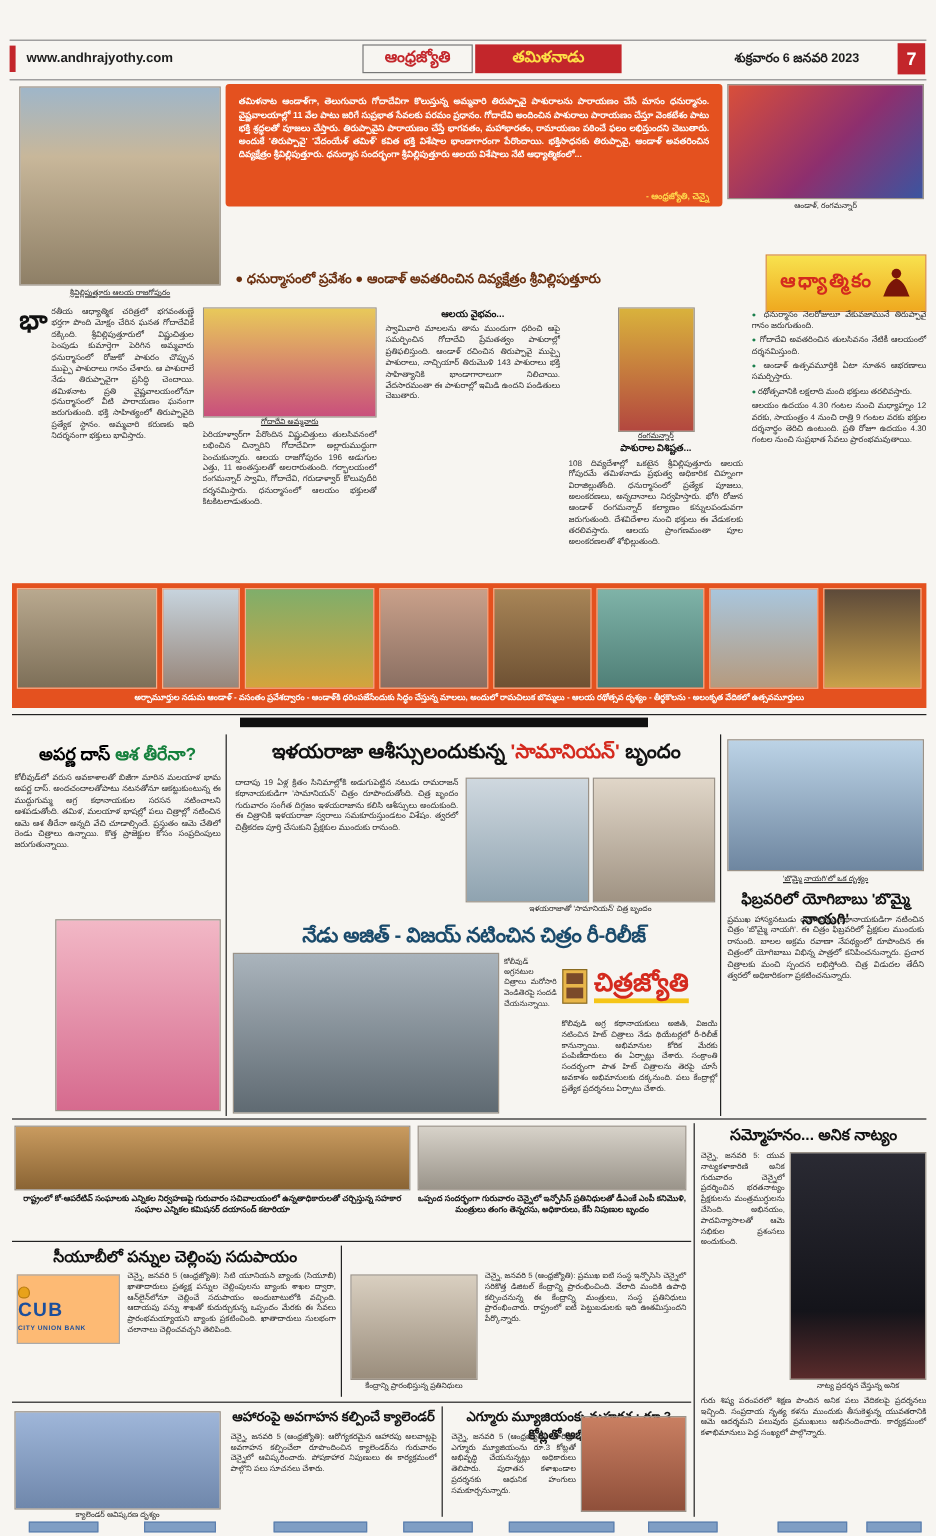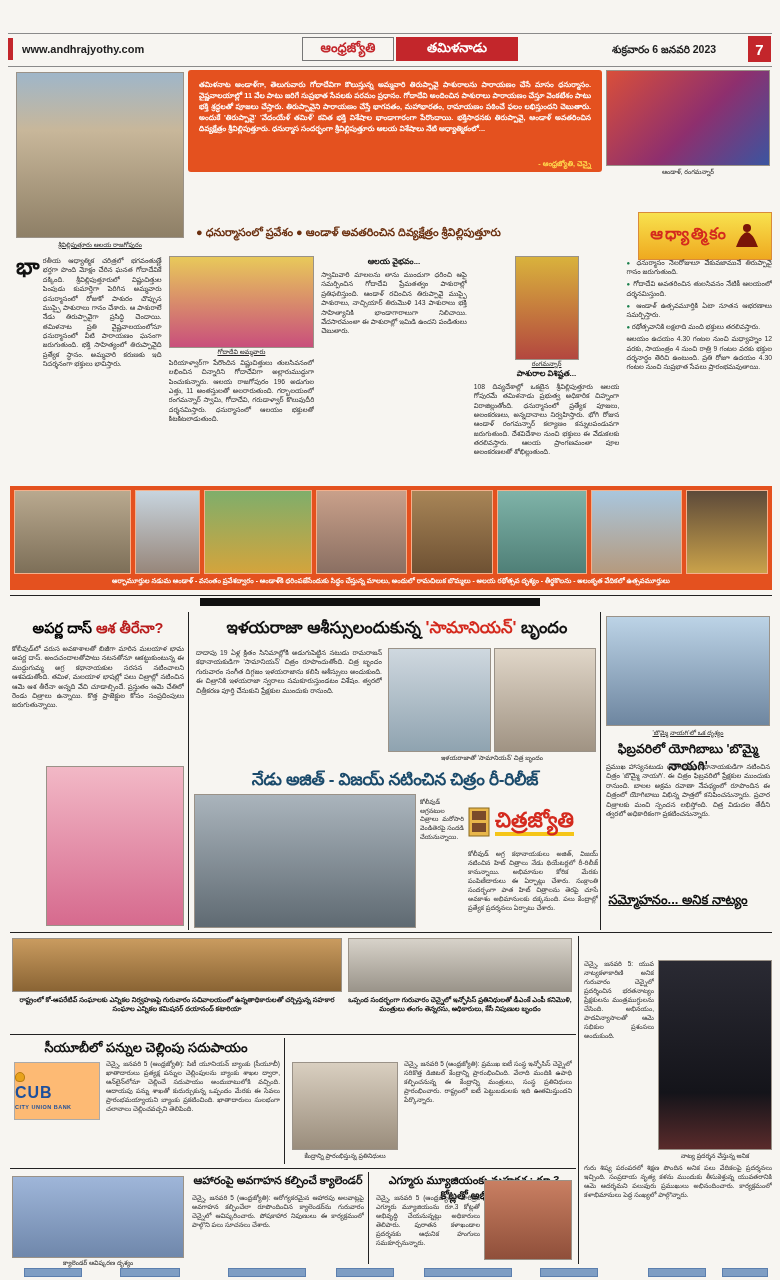--- a/index.html
+++ b/index.html
@@ -8,21 +8,21 @@
   .abs{position:absolute;}
   .hairline{background:#8a8a8a;height:1px;}
   .vrule{background:#222;width:1px;}
   .hrule{background:#222;height:1px;}
   .ph{border:1px solid #9a9288;}
   .cap{font-size:6.3px;color:#222;text-align:center;line-height:1.25;}
   .capu{text-decoration:underline;}
   .body-txt{font-size:6.8px;line-height:1.38;color:#2a2a2a;text-align:justify;overflow:hidden;}
   .header-url{font-size:11px;font-weight:bold;color:#1d1d1d;}
   .brand-box{border:1px solid #777;color:#c3262b;font-weight:bold;font-size:13px;display:flex;align-items:center;justify-content:center;}
-  .edition-box{background:#c3262b;color:#ffffff;font-weight:bold;font-size:13px;display:flex;align-items:center;justify-content:center;}
+  .edition-box{background:#c3262b;color:#fde047;font-weight:bold;font-size:13px;display:flex;align-items:center;justify-content:center;}
   .date-txt{font-size:10.5px;font-weight:bold;color:#1d1d1d;}
   .pageno-box{background:#c3262b;color:#fff;font-weight:bold;font-size:15px;display:flex;align-items:center;justify-content:center;}
   .lead-box{background:#e4511f;border-radius:3px;padding:9px 11px 6px 11px;}
   .lead-txt{color:#fff;font-size:7.4px;line-height:1.5;text-align:justify;font-weight:bold;}
   .lead-attr{color:#ffd94d;font-size:7.2px;font-weight:bold;text-align:right;margin-top:2px;}
   .main-head{white-space:nowrap;font-weight:bold;font-size:33px;letter-spacing:-0.5px;}
   .hl-green{color:#1fa24a;}
   .hl-orange{color:#f0791d;}
   .bullet-line{font-size:11px;font-weight:bold;color:#6b3010;}
   .badge{background:linear-gradient(180deg,#f8e24e,#efa91f);border:1px solid #d98b3a;display:flex;align-items:center;justify-content:center;gap:6px;}
@@ -32,21 +32,21 @@
   .dropcap{float:left;font-size:22px;font-weight:bold;color:#111;line-height:0.9;margin:1px 3px 0 0;}
   .subhead{font-size:8px;font-weight:bold;text-align:center;color:#111;margin:1px 0 2px 0;}
   .hl-list{margin:2px 0 0 0;padding:0;list-style:none;}
   .hl-list li{font-size:6.8px;line-height:1.35;color:#2a2a2a;text-align:justify;margin-bottom:3px;}
   .hl-list li::before{content:"● ";color:#1b7f4d;font-size:6px;}
   .strip{background:#e4511f;padding:4px;display:flex;flex-direction:column;}
   .strip-row{display:flex;gap:4px;flex:1;}
   .strip-row .ph{border:1px solid #f4b08c;}
   .strip-cap{color:#fff;font-size:6.8px;font-weight:bold;text-align:center;margin-top:3px;}
   .cin-head{font-weight:bold;font-size:14.5px;text-align:center;}
-  .cin-head .red{color:#b91c1c;text-align:right;}
+  .cin-head .red{color:#15803d;text-align:right;}
   .sam-head{font-weight:bold;font-size:16.5px;color:#111;}
   .sam-head .red{color:#d42a1e;}
   .rerel-head{font-weight:bold;font-size:17px;color:#1a4a6b;text-align:center;letter-spacing:-0.3px;}
   .bommai-head{font-weight:bold;font-size:12.5px;color:#111;text-align:center;}
   .logo-chitra{color:#d42a1e;font-weight:bold;font-size:21px;border-bottom:4px solid #f5c518;line-height:1.15;}
   .bot-head{font-weight:bold;font-size:13px;color:#111;text-align:center;}
   .bot-head-sm{font-weight:bold;font-size:11px;color:#111;}
   .bold-cap{font-size:6.8px;font-weight:bold;color:#111;text-align:center;line-height:1.35;}
   .cub-logo{border:1px solid #aaa;background:#fdba74;display:flex;flex-direction:column;justify-content:center;gap:2px;}
   .cub-abbr{color:#1c4f9c;font-weight:bold;font-size:16px;letter-spacing:1px;}
@@ -172,21 +172,21 @@
   <div class="abs body-txt" style="left:606px;top:762px;width:164px;height:164px;">ప్రముఖ హాస్యనటుడు యోగిబాబు కథానాయకుడిగా నటించిన చిత్రం 'బొమ్మై నాయగి'. ఈ చిత్రం ఫిబ్రవరిలో ప్రేక్షకుల ముందుకు రానుంది. బాలల అక్రమ రవాణా నేపథ్యంలో రూపొందిన ఈ చిత్రంలో యోగిబాబు విభిన్న పాత్రలో కనిపించనున్నారు. ప్రచార చిత్రాలకు మంచి స్పందన లభిస్తోంది. చిత్ర విడుదల తేదీని త్వరలో అధికారికంగా ప్రకటించనున్నారు.</div>
 
   <div class="abs hrule" style="left:10px;top:932px;width:762px;"></div>
   <div class="abs vrule" style="left:578px;top:936px;height:328px;"></div>
 
   <div class="abs ph" style="left:12px;top:938px;width:330px;height:54px;background:linear-gradient(180deg,#c99b5f,#8a6434);"></div>
   <div class="abs bold-cap" style="left:12px;top:995px;width:330px;">రాష్ట్రంలో కో-ఆపరేటివ్ సంఘాలకు ఎన్నికల నిర్వహణపై గురువారం సచివాలయంలో ఉన్నతాధికారులతో చర్చిస్తున్న సహకార సంఘాల ఎన్నికల కమిషనర్ దయానంద్ కటారియా</div>
   <div class="abs ph" style="left:348px;top:938px;width:224px;height:54px;background:linear-gradient(180deg,#d7d2c9,#9a948a);"></div>
   <div class="abs bold-cap" style="left:348px;top:995px;width:224px;">ఒప్పంద సందర్భంగా గురువారం చెన్నైలో ఇన్ఫోసిస్ ప్రతినిధులతో డీఎంకే ఎంపీ కనిమొళి, మంత్రులు తంగం తెన్నరసు, అధికారులు, కేసీ నిపుణుల బృందం</div>
 
-  <div class="abs bot-head" style="left:582px;top:892px;width:192px;text-decoration:underline;">సమ్మోహనం... అనిక నాట్యం</div>
+  <div class="abs bot-head" style="left:582px;top:938px;width:192px;">సమ్మోహనం... అనిక నాట్యం</div>
   <div class="abs body-txt" style="left:584px;top:960px;width:70px;height:190px;font-size:6.5px;">చెన్నై, జనవరి 5: యువ నాట్యకళాకారిణి అనిక గురువారం చెన్నైలో ప్రదర్శించిన భరతనాట్యం ప్రేక్షకులను మంత్రముగ్ధులను చేసింది. అభినయం, పాదవిన్యాసాలతో ఆమె సభికుల ప్రశంసలు అందుకుంది.</div>
   <div class="abs ph" style="left:658px;top:960px;width:114px;height:190px;background:linear-gradient(180deg,#2a2a33,#14141a 70%,#5a2b2b);"></div>
   <div class="abs cap" style="left:658px;top:1152px;width:114px;">నాట్య ప్రదర్శన చేస్తున్న అనిక</div>
   <div class="abs body-txt" style="left:584px;top:1164px;width:188px;height:98px;font-size:6.5px;">గురు శిష్య పరంపరలో శిక్షణ పొందిన అనిక పలు వేదికలపై ప్రదర్శనలు ఇచ్చింది. సంప్రదాయ నృత్య కళను ముందుకు తీసుకెళ్తున్న యువతరానికి ఆమె ఆదర్శమని పలువురు ప్రముఖులు అభినందించారు. కార్యక్రమంలో కళాభిమానులు పెద్ద సంఖ్యలో పాల్గొన్నారు.</div>
 
   <div class="abs hrule" style="left:10px;top:1034px;width:566px;"></div>
   <div class="abs vrule" style="left:284px;top:1038px;height:126px;"></div>
   <div class="abs bot-head" style="left:12px;top:1040px;width:268px;">సీయూబీలో పన్నుల చెల్లింపు సదుపాయం</div>
   <div class="abs cub-logo" style="left:14px;top:1062px;width:86px;height:58px;">
     <div class="cub-pot"></div>

